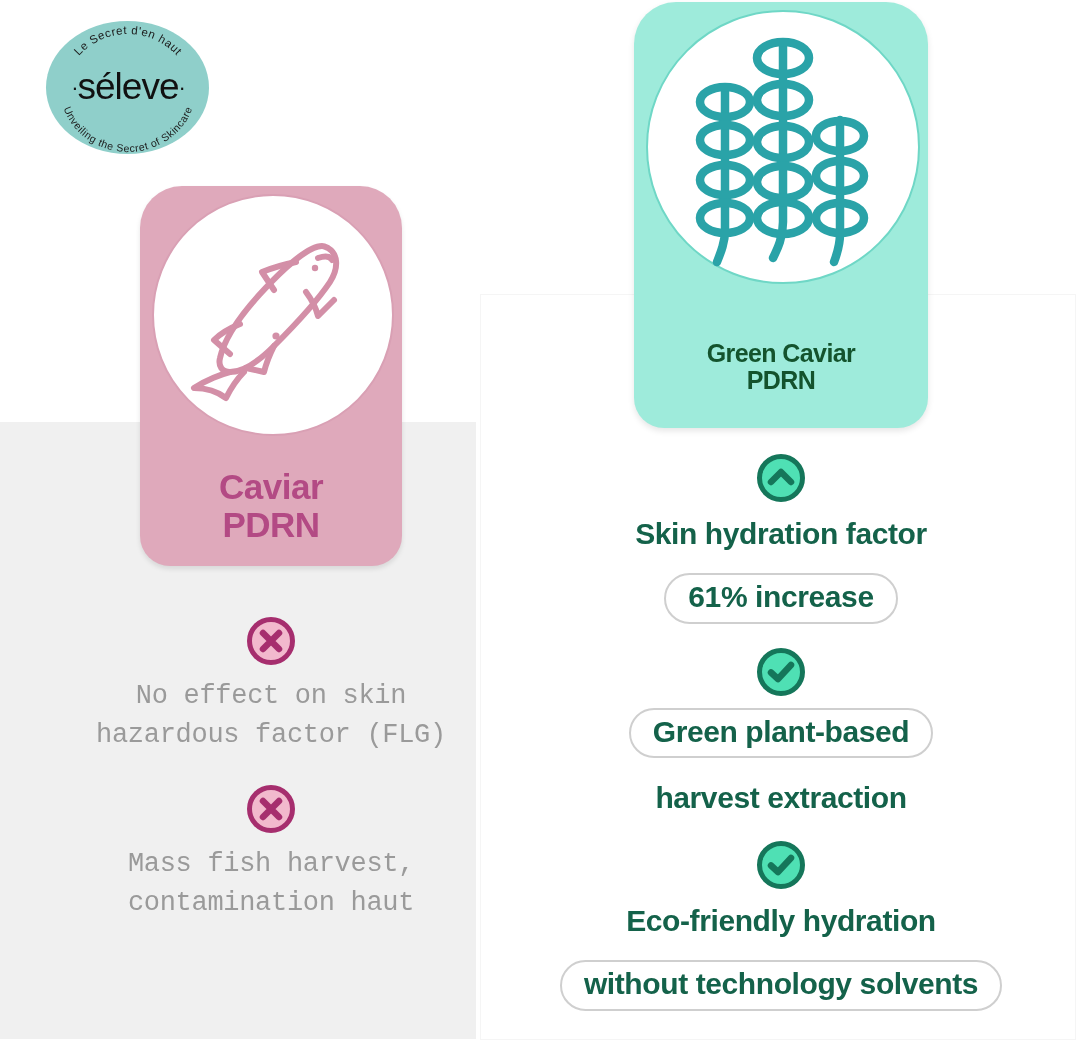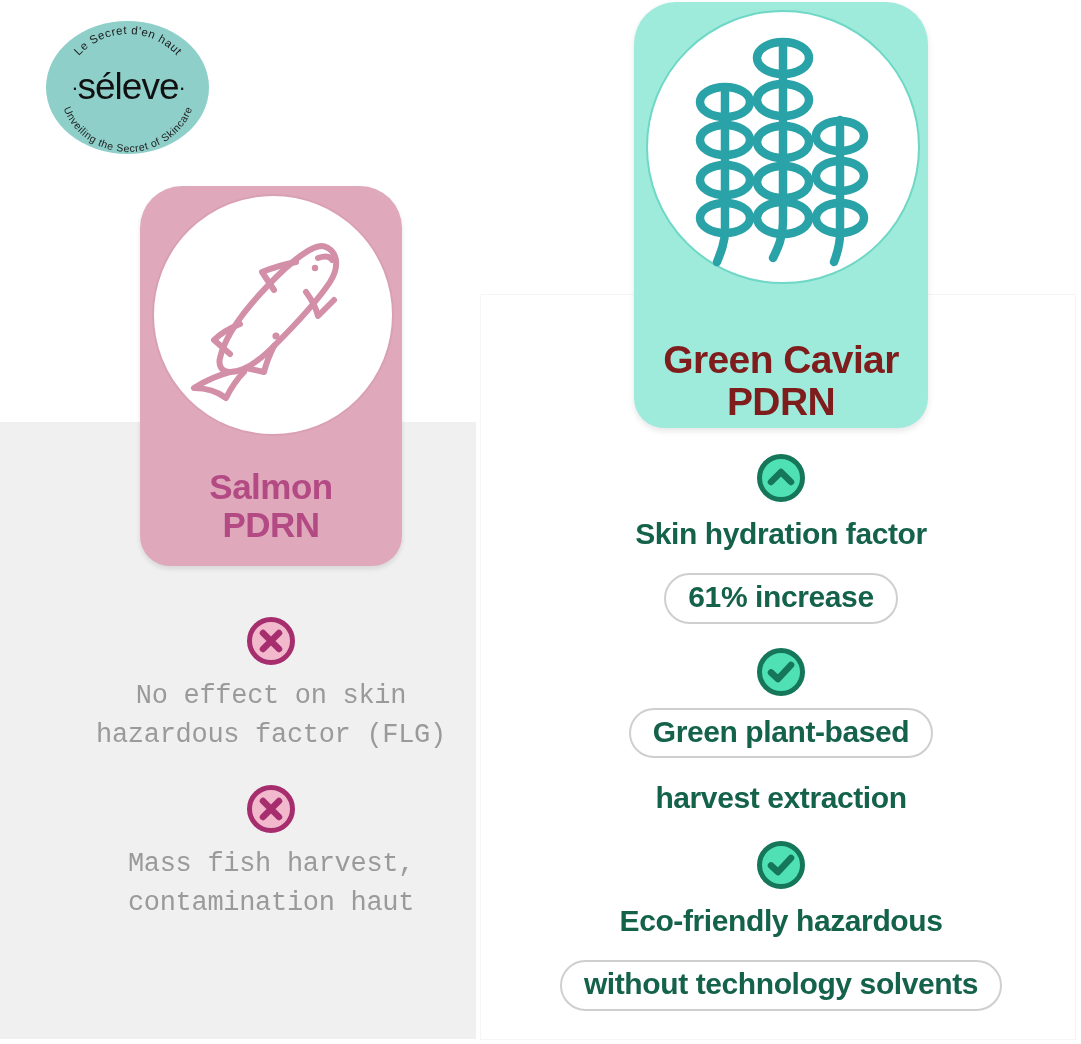--- a/index.html
+++ b/index.html
@@ -111,23 +111,23 @@
     font-weight: bold;
     line-height: 1.08;
   }
   .card-title.salmon {
     bottom: 22px;
     color: #b34a84;
     font-size: 35px;
     letter-spacing: -0.5px;
   }
   .card-title.green {
-    bottom: 5px;
-    color: #7f1d1d;
-    font-size: 39px;
+    bottom: 34px;
+    color: #14532d;
+    font-size: 25px;
     letter-spacing: -0.6px;
   }
 
   
   .col-left {
     position: absolute;
     left: 80px;
     top: 615px;
     width: 382px;
     text-align: center;
@@ -216,21 +216,21 @@
           <path d="M128 72 C 134 80 138 88 140 96 L 156 80"></path>
           <path d="M52 152 C 44 154 28 160 16 168 C 28 168 40 172 48 178 C 52 170 58 160 66 152"></path>
           <path d="M96 126 C 92 134 88 144 86 152 L 68 148"></path>
           <path d="M140 38 C 146 36 152 36 154 40"></path>
           <circle cx="137" cy="48" r="3.2" fill="#d38fa7" stroke="none"></circle>
           <circle cx="98" cy="116" r="3.6" fill="#d38fa7" stroke="none"></circle>
         </g>
       </svg>
     </div>
     <div class="card-title salmon">
-      <div>Salmon</div>
+      <div>Caviar</div>
       <div>PDRN</div>
     </div>
   </div>
 
   <div class="card card-green">
     <div class="card-circle circle-green">
       <svg width="230" height="250" viewBox="0 0 230 250">
         <g fill="none" stroke="#2aa3a8" stroke-width="8.5" stroke-linecap="round" stroke-linejoin="round">
 
           <path d="M115 22 L115 200 C 115 215 110 226 105 236"></path>
@@ -307,21 +307,21 @@
         <span class="pill">Green plant-based</span>
       </div>
       <div class="pos-text feat-row">harvest extraction</div>
     </div>
 
     <div class="feature-block">
       <svg class="feature-icon" width="52" height="52" viewBox="0 0 52 52">
         <circle cx="26" cy="26" r="21.5" fill="#4fe0b4" stroke="#15765a" stroke-width="5"></circle>
         <path d="M16 26.5 L23 33 L36 19" fill="none" stroke="#15765a" stroke-width="6.5" stroke-linecap="round" stroke-linejoin="round"></path>
       </svg>
-      <div class="pos-text">Eco-friendly hazardous</div>
+      <div class="pos-text">Eco-friendly hydration</div>
       <div class="feat-row">
         <span class="pill">without technology solvents</span>
       </div>
     </div>
 
   </div>
 
 </div>
 
 </body></html>

